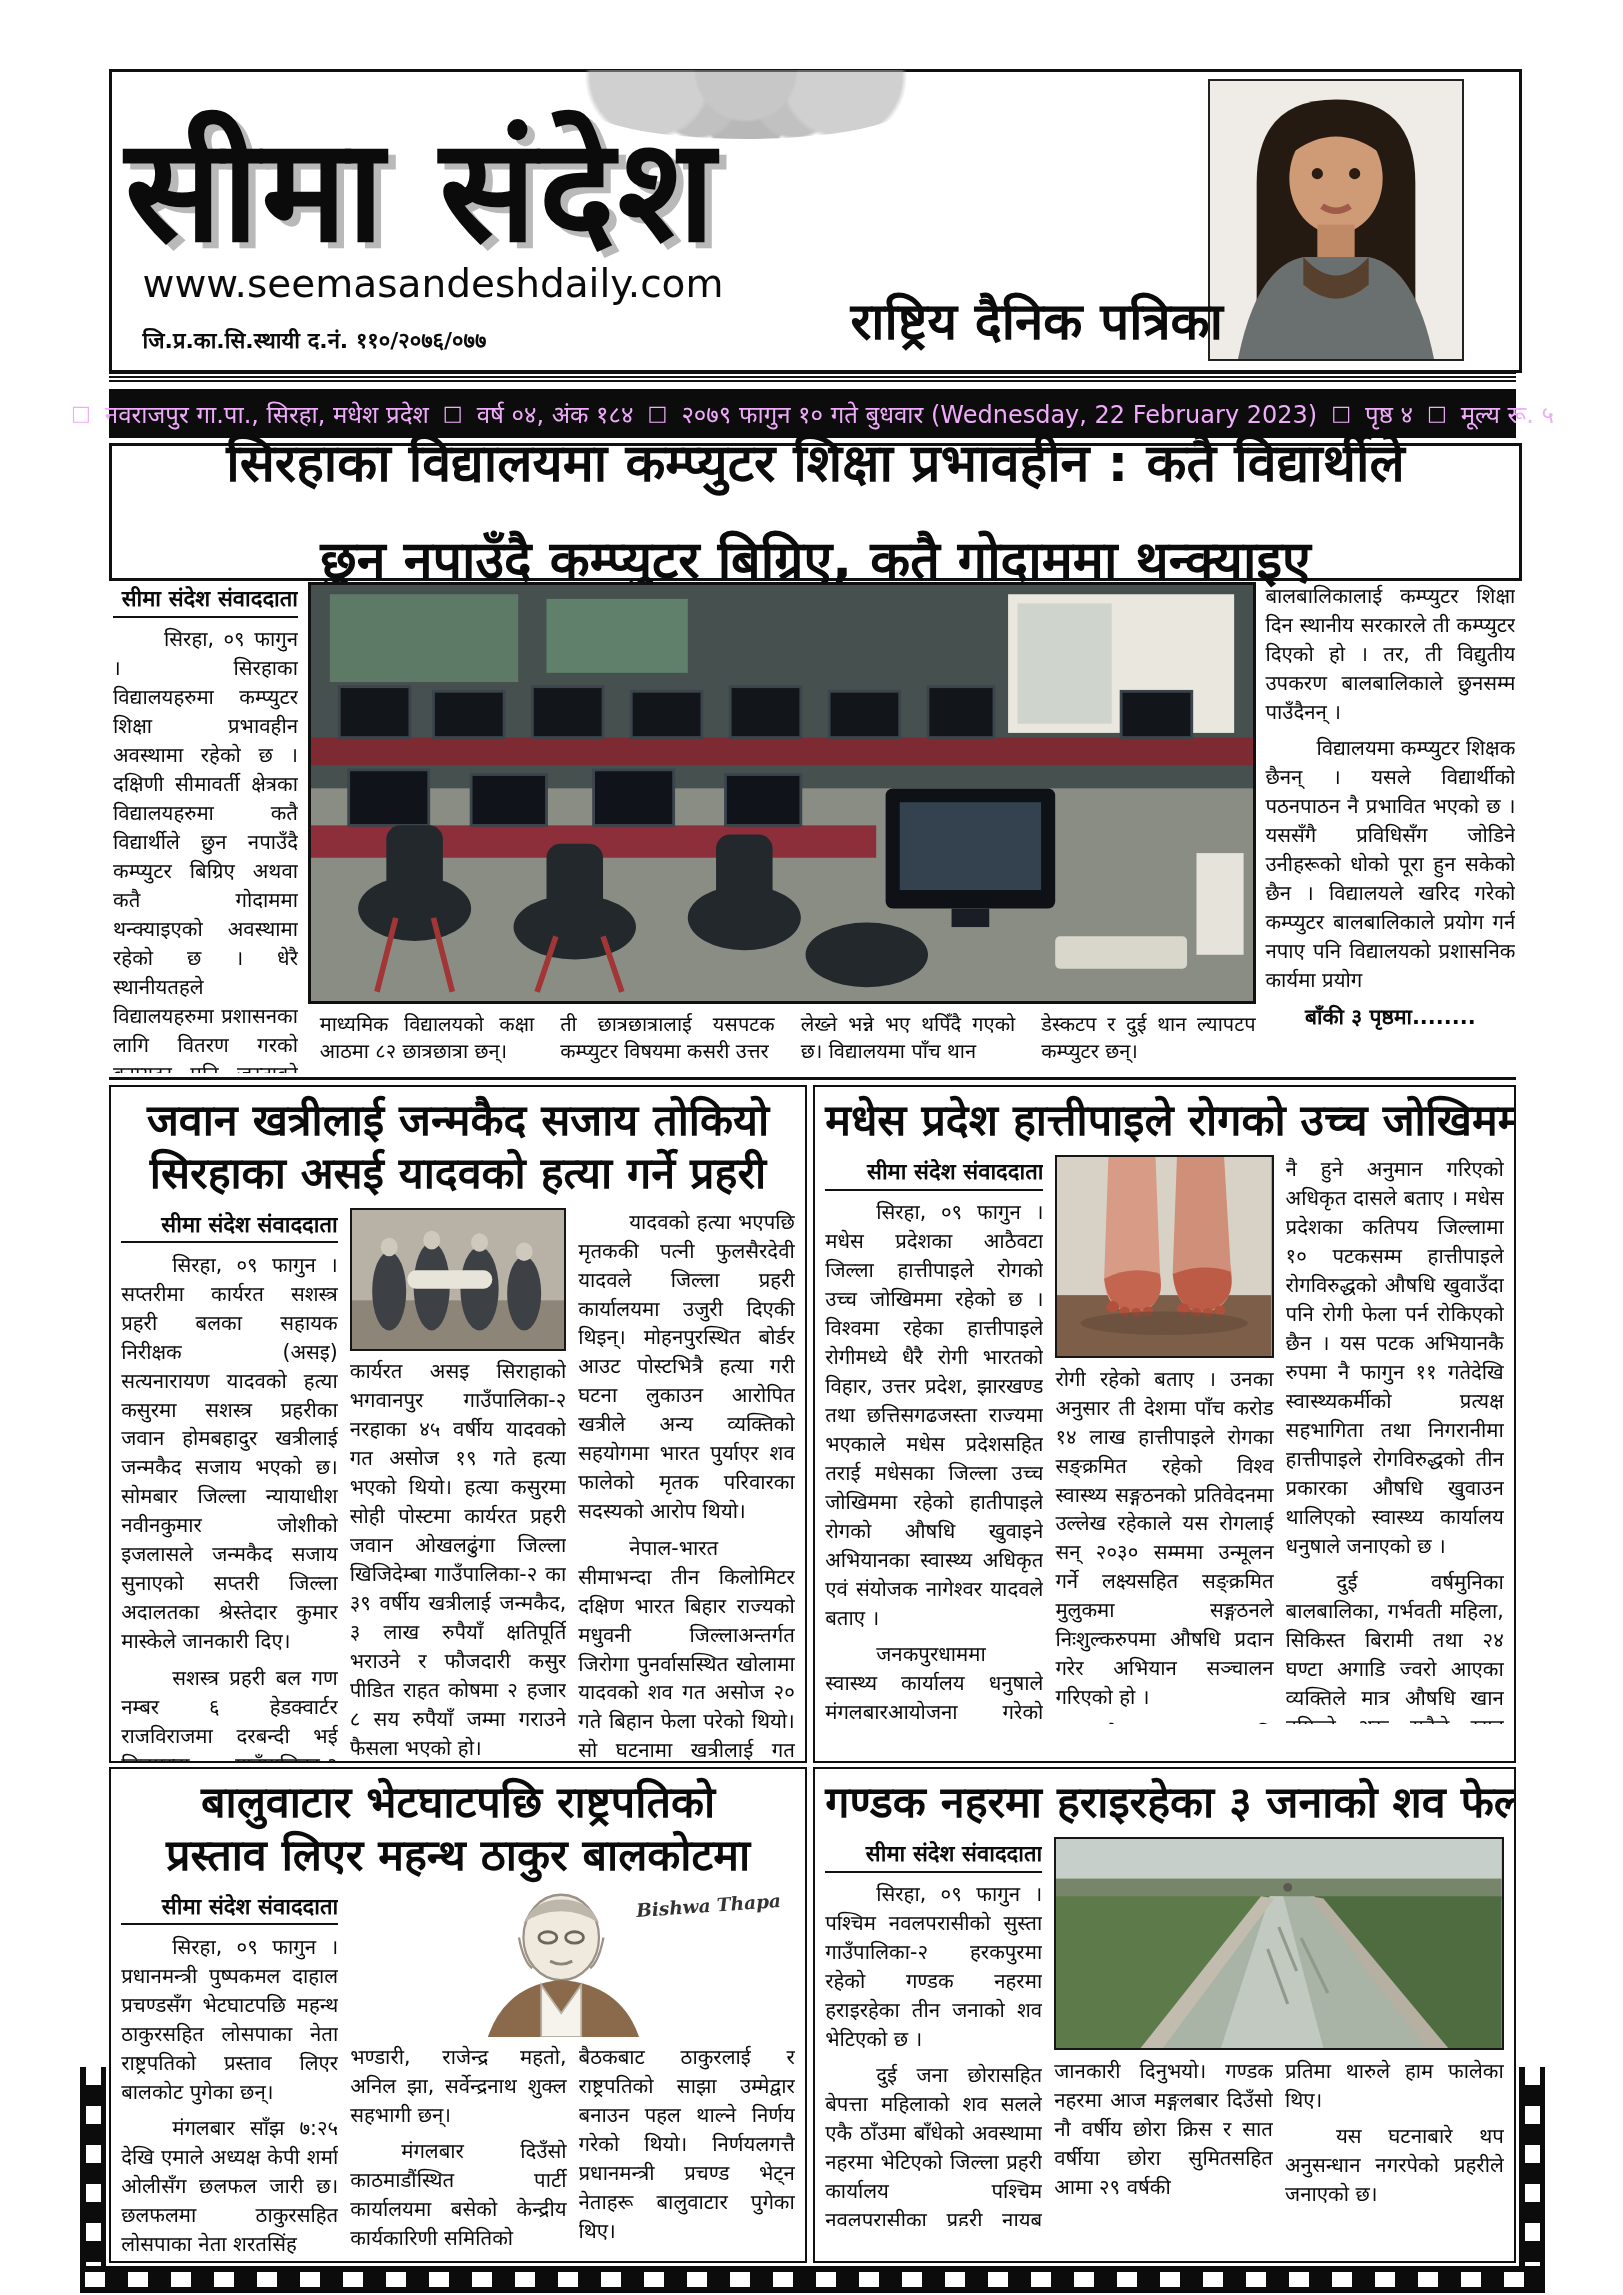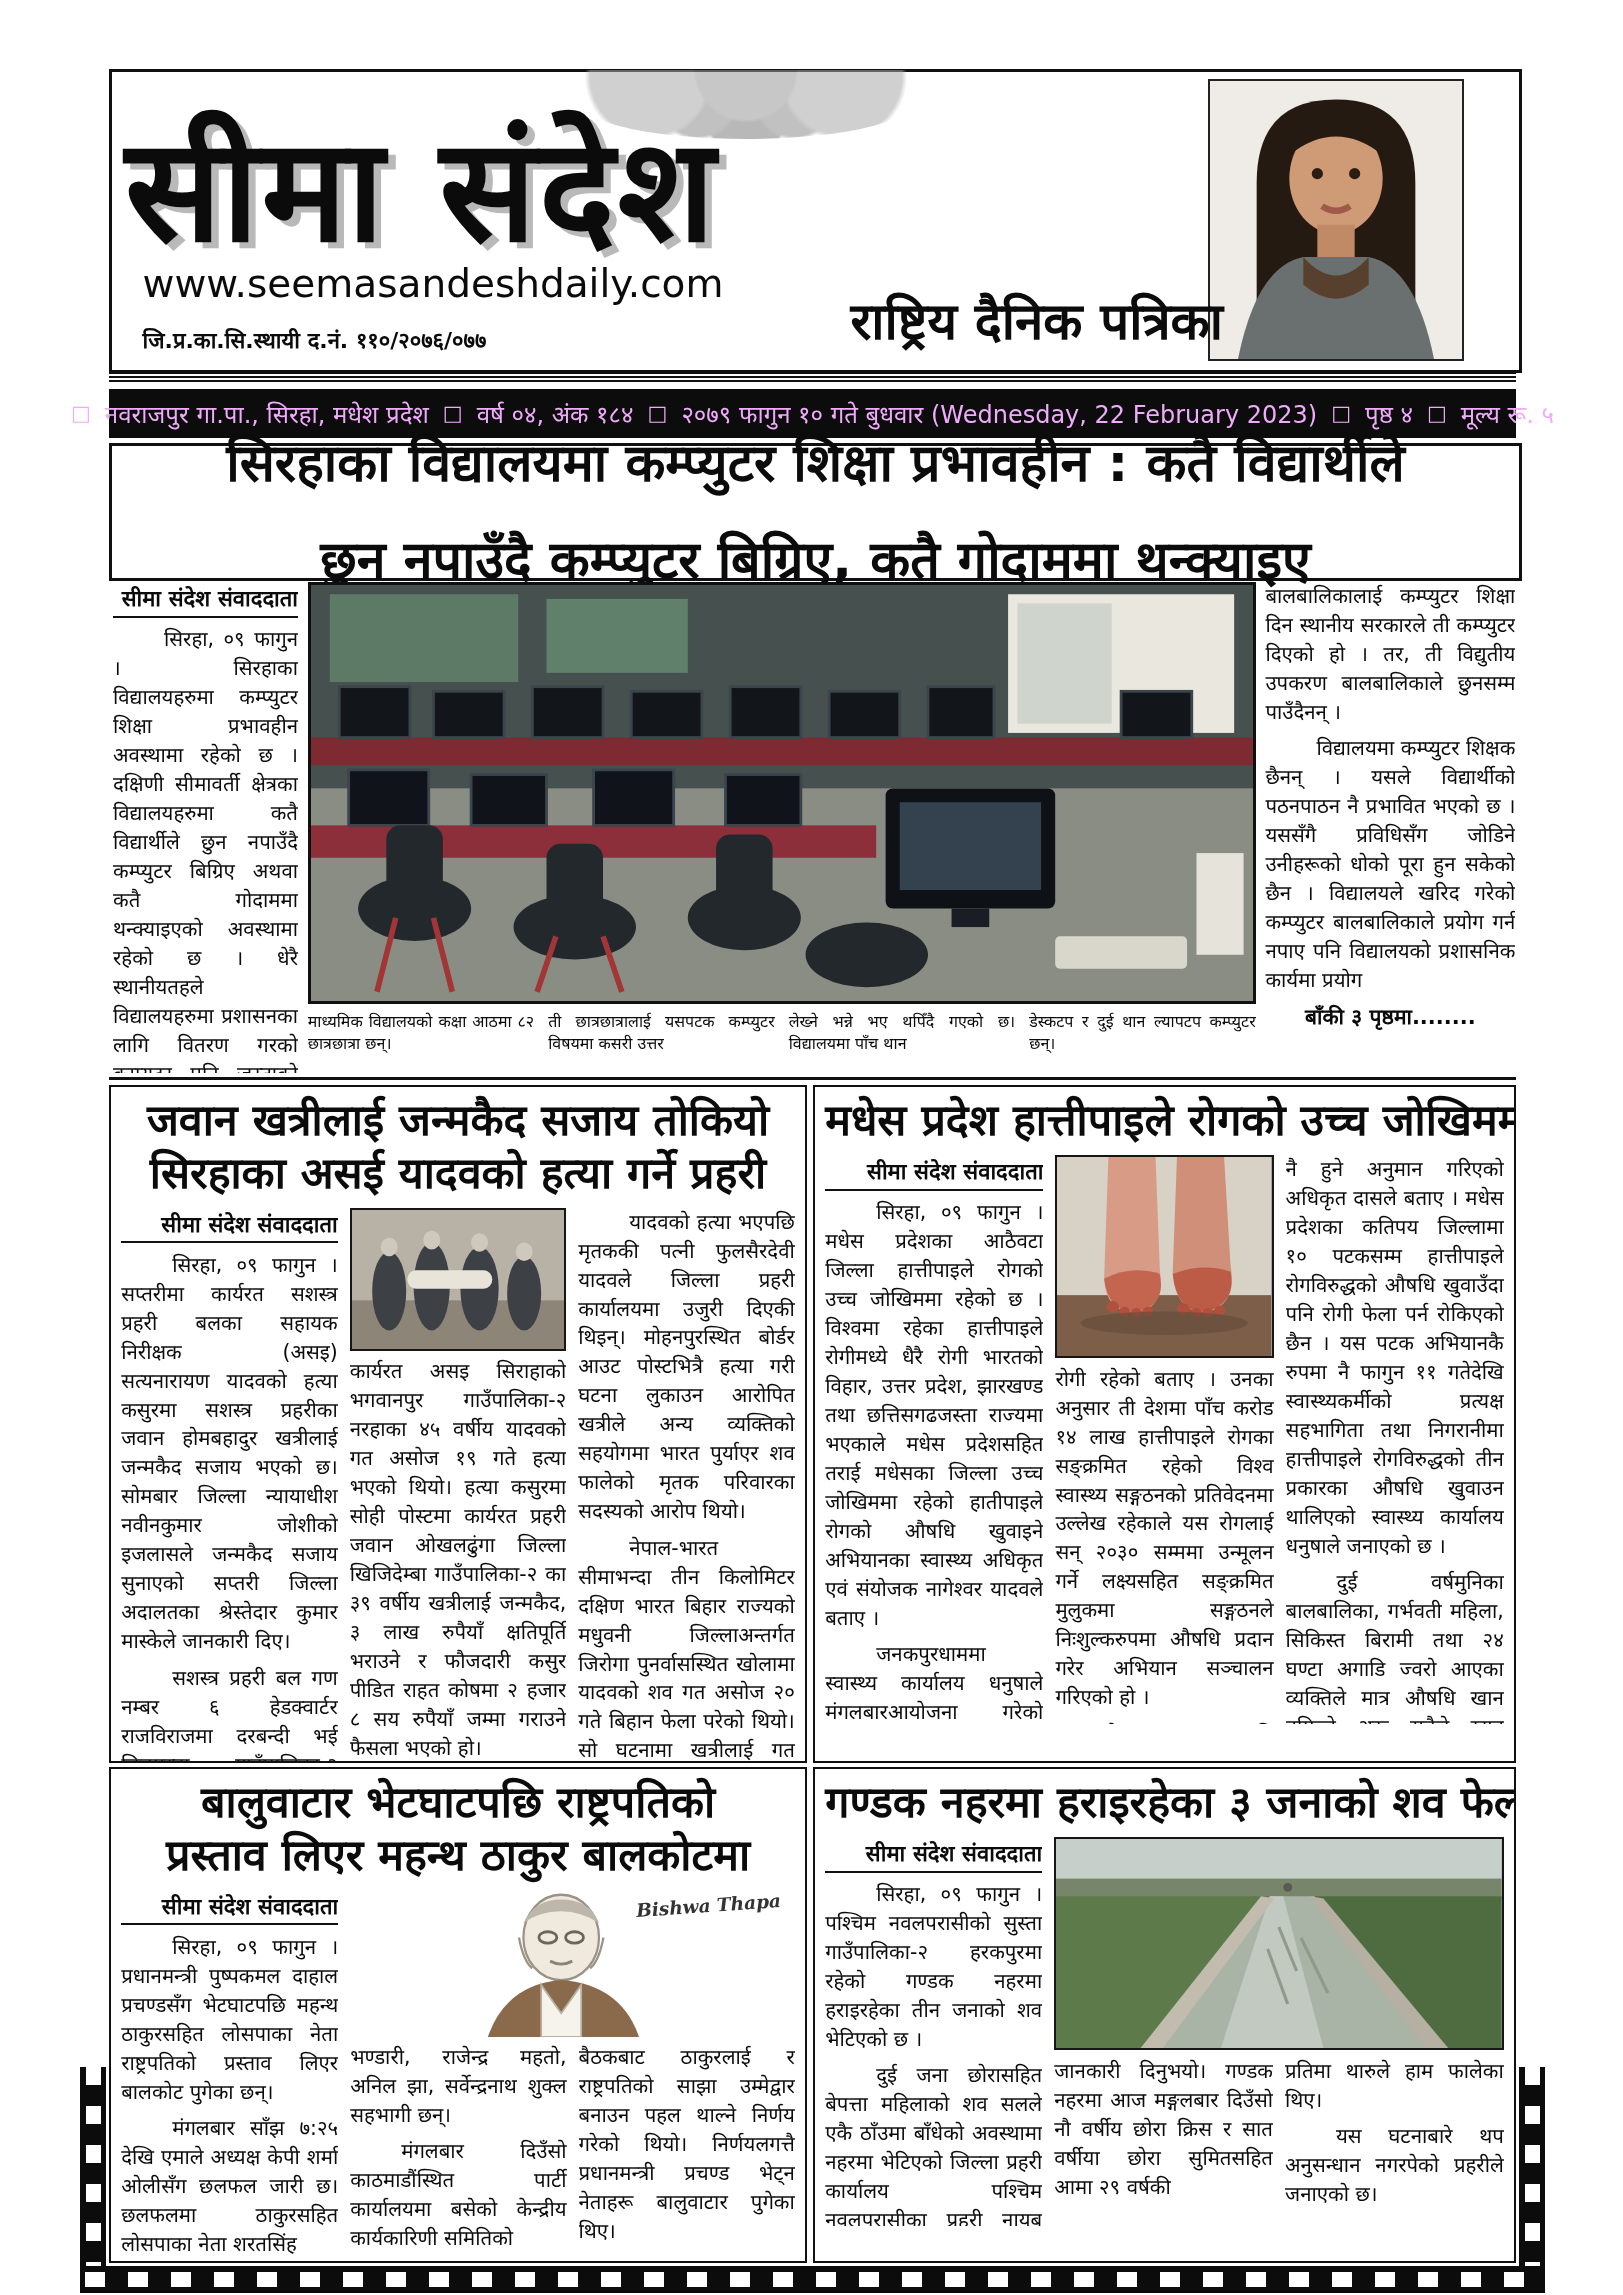--- a/index.html
+++ b/index.html
@@ -38,21 +38,21 @@
              grid-template-columns:185px 948px 250px;column-gap:9.7px;overflow:hidden;}
   .col{overflow:hidden;}
   .byline{font-size:22px;font-weight:bold;text-align:right;border-bottom:2.3px solid #111;padding-bottom:3.7px;margin:0 0 7.4px 0;}
   .bodytext{font-size:20.4px;line-height:1.42;text-align:justify;margin:0 0 7.4px 0;}
   .indent{text-indent:51px;}
   .more{font-size:21px;font-weight:bold;text-align:center;margin-top:2.8px;}
   .lead-mid{display:flex;flex-direction:column;overflow:hidden;}
   .lead-photo{height:416px;border:3.2px solid #101010;overflow:hidden;background:#555;}
   .lead-photo svg{width:100%;height:100%;display:block;}
   .lead-captions{display:grid;grid-template-columns:repeat(4,1fr);column-gap:14px;padding-top:7.4px;}
-  .caption{font-size:16px;line-height:1.35;text-align:justify;}
+  .caption{font-size:20px;line-height:1.35;text-align:justify;margin-left:12px;}
   .section-rule{position:absolute;left:109px;top:1077px;width:1407px;height:3.2px;background:#101010;}
   
   .abox{position:absolute;border:2.8px solid #101010;background:#fff;overflow:hidden;padding:4.6px 10.2px;box-sizing:border-box;}
   .abox .headline{text-align:center;font-weight:900;font-size:43px;line-height:1.22;margin:2.8px 0 8.3px 0;}
   .abox .headline div{white-space:nowrap;}
   #article2{left:109px;top:1085px;width:698px;height:678px;}
   #article3{left:813px;top:1085px;width:703px;height:678px;}
   #article4{left:109px;top:1767px;width:698px;height:496px;}
   #article5{left:813px;top:1767px;width:703px;height:496px;}
   .threecol{display:grid;grid-template-columns:repeat(3,1fr);column-gap:12px;overflow:hidden;height:569px;}

